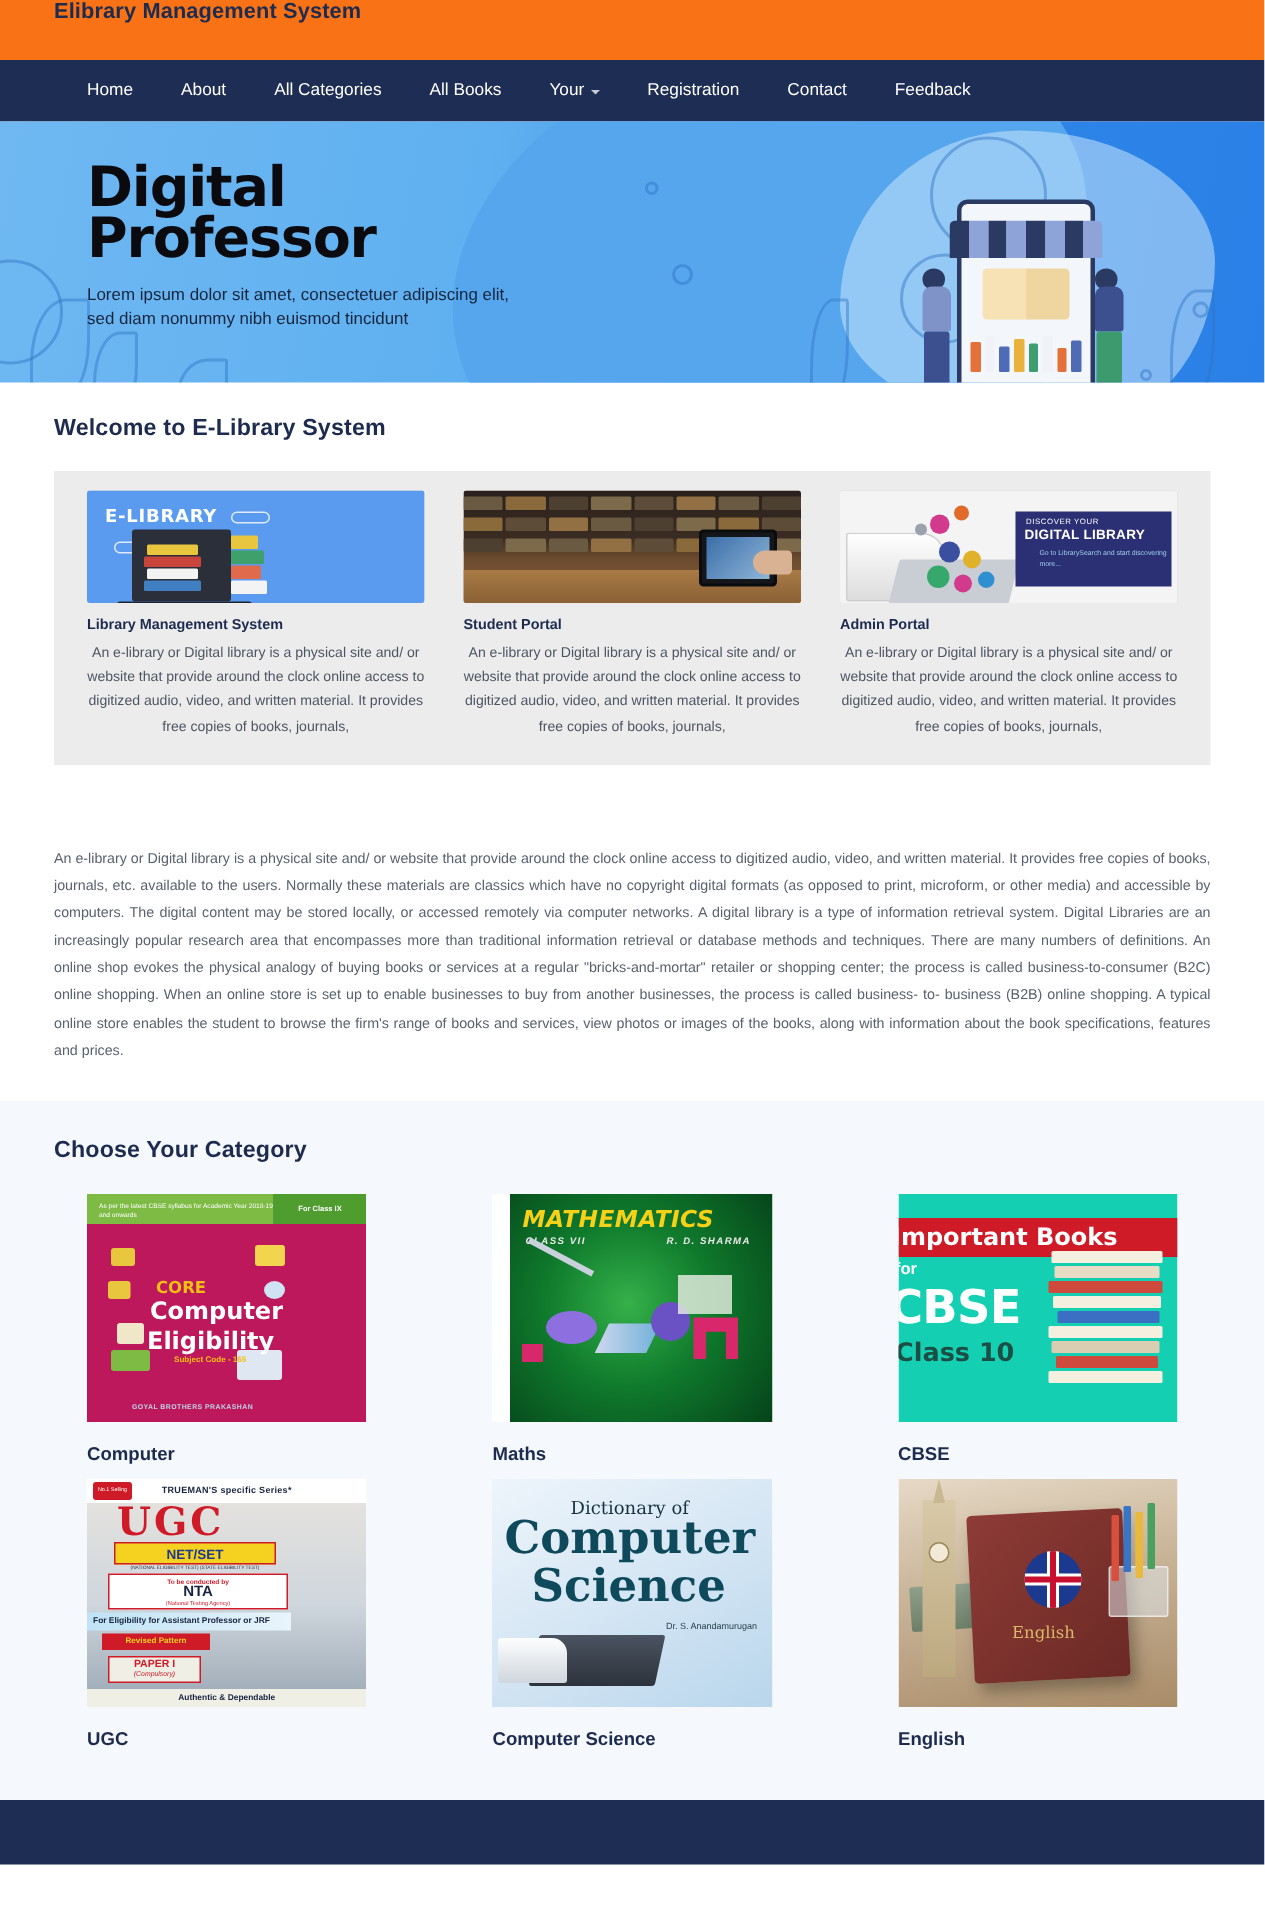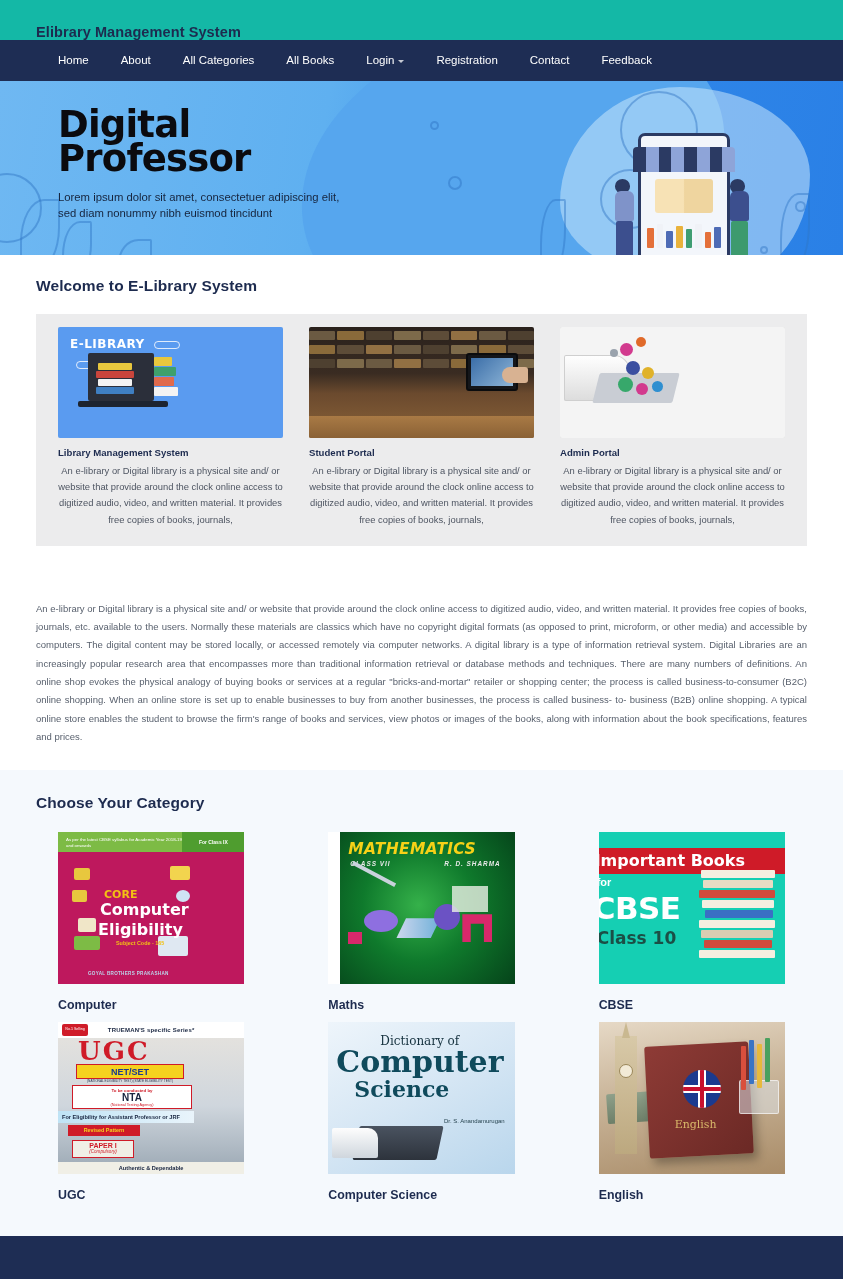--- a/index.html
+++ b/index.html
@@ -6,23 +6,23 @@
   html, body {
     width: 843px;
     background: #ffffff;
     font-family: "Liberation Sans", sans-serif;
   }
   body { width: 843px; min-height: 1280px; overflow-x: hidden; }
 
   
   .brandbar {
     height: 40px;
-    background: #14b8a6;
+    background: #f97316;
     display: flex;
-    align-items: flex-end;
+    align-items: flex-start;
     padding-left: 36px;
   }
   .brandbar .brand {
     font-size: 14.5px;
     font-weight: bold;
     color: #1d2b4f;
     letter-spacing: .1px;
   }
 
   
@@ -150,21 +150,21 @@
   .welcome-wrap { background: #ffffff; padding-top: 22px; padding-bottom: 18px; }
   .cards {
     margin-top: 19px;
     background: #ececed;
     padding: 13px 22px 18px 22px;
     display: flex;
     gap: 26px;
   }
   .card { flex: 1; min-width: 0; }
   .card-img {
-    width: 100%; height: 111px; border-radius: 2px; overflow: hidden;
+    width: 100%; height: 75px; border-radius: 2px; overflow: hidden;
     position: relative; background: #d8d8d8;
   }
   .card-title {
     margin-top: 9px;
     font-size: 9.6px;
     font-weight: bold;
     color: #1d2b4f;
   }
   .card-body {
     margin-top: 5px;
@@ -317,21 +317,21 @@
   .cv-ugc .paper .a { color:#cf1b28; font-size:7px; font-weight:bold; margin-top:1px;}
   .cv-ugc .paper .b { color:#cf1b28; font-size:4.6px; font-style:italic;}
   .cv-ugc .foot { position:absolute; left:0; bottom:0; width:100%; height:12px; background:#f0efe6;
     color:#17243f; font-size:5.6px; font-weight:bold; text-align:center; line-height:12px;}
   
   .cv-cs { background: linear-gradient(150deg,#eef5fb 0%, #d5e6f4 50%, #b9d6ec 100%); }
   .cv-cs .d1 { position:absolute; left:52px; top:12px; color:#16323f; font-size:12px;
     font-family:"DejaVu Serif",serif;}
   .cv-cs .d2 { position:absolute; left:8px; top:22px; color:#0f4a5c; font-size:30px;
     font-family:"DejaVu Serif",serif; font-weight:bold;}
-  .cv-cs .d3 { position:absolute; left:26px; top:54px; color:#0f4a5c; font-size:22px;
+  .cv-cs .d3 { position:absolute; left:26px; top:54px; color:#0f4a5c; font-size:30px;
     font-family:"DejaVu Serif",serif; font-weight:bold;}
   .cv-cs .au { position:absolute; right:10px; top:96px; color:#26434f; font-size:6px;}
   .cv-cs .lap { position:absolute; left:28px; top:104px; width:84px; height:34px;
     background:linear-gradient(180deg,#4a5360,#2d333c); border-radius:2px; transform:skewX(-12deg);}
   .cv-cs .pgs { position:absolute; left:4px; top:106px; width:46px; height:30px;
     background:linear-gradient(180deg,#fdfdfd,#cfd6dd); border-radius:2px 10px 2px 2px;}
   
   .cv-en { background: linear-gradient(170deg,#e6d9c6 0%, #cbb79c 40%, #a98c68 100%); }
   .cv-en .book { position:absolute; left:48px; top:22px; width:104px; height:112px;
     background: linear-gradient(135deg,#8e3b36,#6b2925); border-radius:3px;
@@ -378,21 +378,21 @@
     <div class="navitem">
       <span>About</span>
     </div>
     <div class="navitem">
       <span>All Categories</span>
     </div>
     <div class="navitem">
       <span>All Books</span>
     </div>
     <div class="navitem">
-      <span>Login</span>
+      <span>Your</span>
       <span class="caret"></span>
     </div>
     <div class="navitem">
       <span>Registration</span>
     </div>
     <div class="navitem">
       <span>Contact</span>
     </div>
     <div class="navitem">
       <span>Feedback</span>
@@ -538,20 +538,25 @@
           <div class="pages"></div>
           <div class="lap"></div>
           <div class="bub" style="left:60px;top:16px;width:13px;height:13px;background:#d23a8e;"></div>
           <div class="bub" style="left:76px;top:10px;width:10px;height:10px;background:#e06a2a;"></div>
           <div class="bub" style="left:66px;top:34px;width:14px;height:14px;background:#3a4fa0;"></div>
           <div class="bub" style="left:82px;top:40px;width:12px;height:12px;background:#e0b22a;"></div>
           <div class="bub" style="left:58px;top:50px;width:15px;height:15px;background:#37a86b;"></div>
           <div class="bub" style="left:76px;top:56px;width:12px;height:12px;background:#d23a8e;"></div>
           <div class="bub" style="left:92px;top:54px;width:11px;height:11px;background:#2f8fd0;"></div>
           <div class="bub" style="left:50px;top:22px;width:8px;height:8px;background:#9aa3ad;"></div>
+          <div class="panel">
+            <div class="t1">DISCOVER YOUR</div>
+            <div class="t2">DIGITAL LIBRARY</div>
+            <div class="t3">Go to LibrarySearch and start discovering more...</div>
+          </div>
         </div>
       </div>
       <div class="card-title">Admin Portal</div>
       <div class="card-body">An e-library or Digital library is a physical site and/ or website that provide around the clock online access to digitized audio, video, and written material. It provides free copies of books, journals,</div>
     </div>
 
   </div>
 </section>
 
 <section class="about-wrap section">

